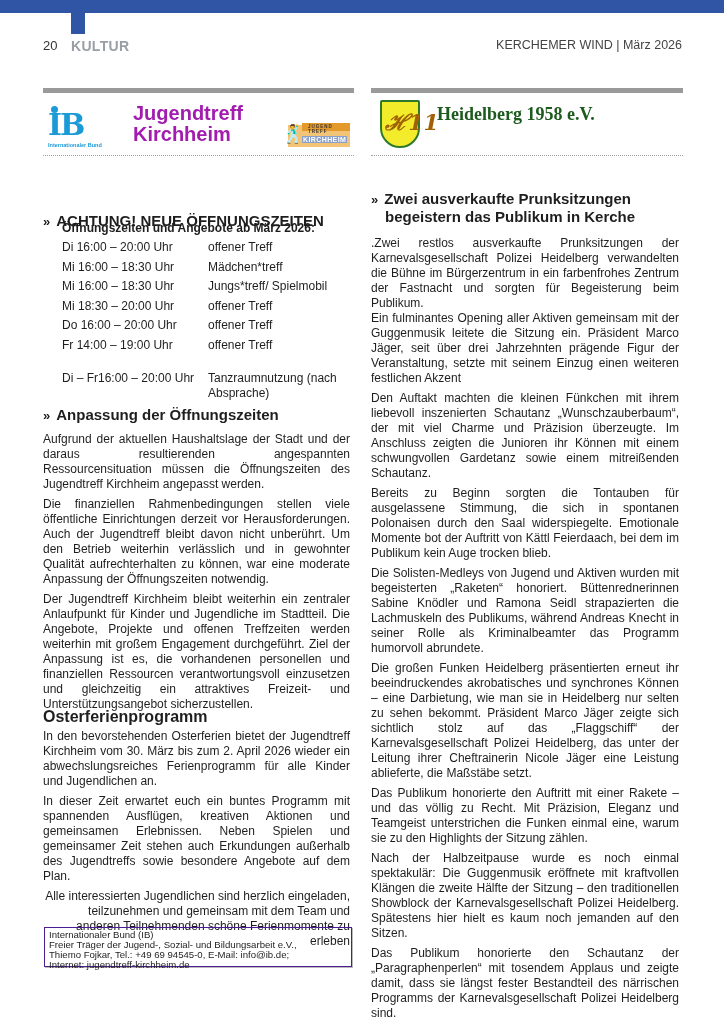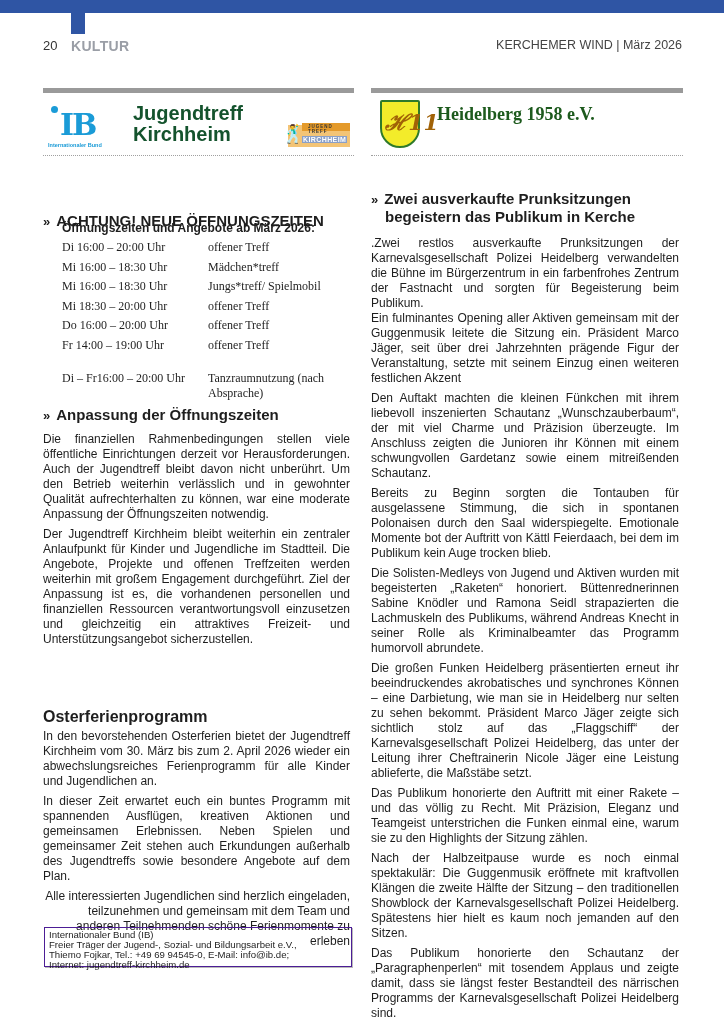--- a/index.html
+++ b/index.html
@@ -12,25 +12,25 @@
   .top-tab { position: absolute; left: 71px; top: 13px; width: 14px; height: 21px; background: #2f55a4; }
   .page-num { position: absolute; left: 43px; top: 38px; font-size: 13px; color: #333; }
   .section-name { position: absolute; left: 71px; top: 38px; font-size: 14px; font-weight: bold; color: #9a9ea6; letter-spacing: 0.3px; }
   .pub-info { position: absolute; right: 42px; top: 38px; font-size: 12.5px; color: #444; }
 
   .thick-rule { position: absolute; height: 5px; background: #9a9a9a; }
   .thin-rule { position: absolute; height: 0; border-top: 1px dotted #a0a0a0; }
 
   
   .ib-logo { position: absolute; left: 48px; top: 104px; width: 60px; height: 44px; }
-  .ib-letters { position: absolute; left: 0; top: 6px; font-family: "DejaVu Serif", serif; font-weight: bold; font-size: 30px; color: #1a9bd7; line-height: 30px; letter-spacing: -2px; margin-left: 12px; }
+  .ib-letters { position: absolute; left: 0; top: 6px; font-family: "DejaVu Serif", serif; font-weight: bold; font-size: 30px; color: #1a9bd7; line-height: 30px; letter-spacing: -2px; }
   .ib-dot { position: absolute; left: 3px; top: 2px; width: 7px; height: 7px; border-radius: 50%; background: #1a9bd7; }
   .ib-caption { position: absolute; left: 0; top: 38px; font-size: 5.5px; font-weight: bold; color: #1a9bd7; white-space: nowrap; }
 
-  .jt-title { position: absolute; left: 133px; top: 103px; font-size: 20px; font-weight: bold; color: #14532d; line-height: 21px; }
+  .jt-title { position: absolute; left: 133px; top: 103px; font-size: 20px; font-weight: bold; color: #a21caf; line-height: 21px; }
 
   .jt-logo { position: absolute; left: 282px; top: 123px; width: 68px; height: 24px; }
   .jt-logo .house { position: absolute; left: 6px; top: 2px; width: 62px; height: 22px; background: #f3c476; }
   .jt-logo .roof { position: absolute; left: 20px; top: 0; width: 48px; height: 8px; background: #e49a2a; }
   .jt-logo .kirch { position: absolute; left: 20px; top: 13px; font-size: 7px; font-weight: bold; color: #fff; background: #8aa0c8; padding: 0 1px; letter-spacing: 0.4px; }
   .jt-logo .small { position: absolute; left: 26px; top: 1px; font-size: 4.5px; font-weight: bold; color: #333; letter-spacing: 1px; }
   .jt-logo .dancer { position: absolute; left: 0; top: 2px; font-size: 18px; color: #2d6fb5; line-height: 18px; }
 
   
   .kg-logo { position: absolute; left: 380px; top: 100px; width: 40px; height: 48px; }
@@ -40,21 +40,21 @@
   .kg-title { position: absolute; left: 437px; top: 105px; font-family: "Liberation Serif", "DejaVu Serif", serif; font-weight: bold; font-size: 18px; color: #1d5a1d; line-height: 19px; }
 
   h2.head {
     position: absolute; margin: 0; font-size: 15px; font-weight: bold; color: #1e1e1e; line-height: 17px;
   }
   h2.head .raquo { font-size: 13px; margin-right: 6px; }
   .head-indent { padding-left: 14px; text-indent: -14px; }
 
   .hours-title { position: absolute; left: 62px; top: 221px; font-size: 12px; font-weight: bold; }
   .hours { position: absolute; left: 62px; top: 238px; width: 290px; }
-  .hours-row { display: flex; font-size: 12px; line-height: 19.5px; font-family: Liberation Serif, serif; }
+  .hours-row { display: flex; font-size: 12px; line-height: 19.5px; }
   .hours-row .t { width: 146px; flex: none; }
   .hours-row .a { flex: 1; }
 
   .body-text { position: absolute; font-size: 12px; line-height: 15px; text-align: justify; }
   .body-text p { margin: 0 4px 5px 0; }
 
   .sub-head { position: absolute; left: 43px; top: 708px; font-size: 16px; font-weight: bold; }
 
   .info-box { position: absolute; left: 44px; top: 927px; width: 308px; height: 40px; border: 1px solid #4c1d95; box-shadow: 1px 1px 0 #bbb; font-size: 9.6px; line-height: 10px; padding: 2px 4px; box-sizing: border-box; }
 </style>
@@ -130,20 +130,21 @@
       <span class="t">Di – Fr16:00 – 20:00 Uhr</span>
       <span class="a">Tanzraumnutzung (nach Absprache)</span>
     </div>
 </div>
 
 <h2 class="head" style="left:43px; top:406px; width:311px;">
   <span class="raquo">»</span><span>Anpassung der Öffnungszeiten</span>
 </h2>
 
 <div class="body-text" style="left:43px; top:432px; width:311px;">
+  <p>Aufgrund der aktuellen Haushaltslage der Stadt und der daraus resultierenden angespannten Ressourcensituation müssen die Öffnungszeiten des Jugendtreff Kirchheim angepasst werden.</p>
   <p>Die finanziellen Rahmenbedingungen stellen viele öffentliche Einrichtungen derzeit vor Herausforderungen. Auch der Jugendtreff bleibt davon nicht unberührt. Um den Betrieb weiterhin verlässlich und in gewohnter Qualität aufrechterhalten zu können, war eine moderate Anpassung der Öffnungszeiten notwendig.</p>
   <p>Der Jugendtreff Kirchheim bleibt weiterhin ein zentraler Anlaufpunkt für Kinder und Jugendliche im Stadtteil. Die Angebote, Projekte und offenen Treffzeiten werden weiterhin mit großem Engagement durchgeführt. Ziel der Anpassung ist es, die vorhandenen personellen und finanziellen Ressourcen verantwortungsvoll einzusetzen und gleichzeitig ein attraktives Freizeit- und Unterstützungsangebot sicherzustellen.</p>
 </div>
 
 <div class="sub-head">Osterferienprogramm</div>
 
 <div class="body-text" style="left:43px; top:729px; width:311px;">
   <p>In den bevorstehenden Osterferien bietet der Jugendtreff Kirchheim vom 30. März bis zum 2. April 2026 wieder ein abwechslungsreiches Ferienprogramm für alle Kinder und Jugendlichen an.</p>
   <p>In dieser Zeit erwartet euch ein buntes Programm mit spannenden Ausflügen, kreativen Aktionen und gemeinsamen Erlebnissen. Neben Spielen und gemeinsamer Zeit stehen auch Erkundungen außerhalb des Jugendtreffs sowie besondere Angebote auf dem Plan.</p>
   <p style="text-align:right;">Alle interessierten Jugendlichen sind herzlich eingeladen, teilzunehmen und gemeinsam mit dem Team und anderen Teilnehmenden schöne Ferienmomente zu erleben</p>

